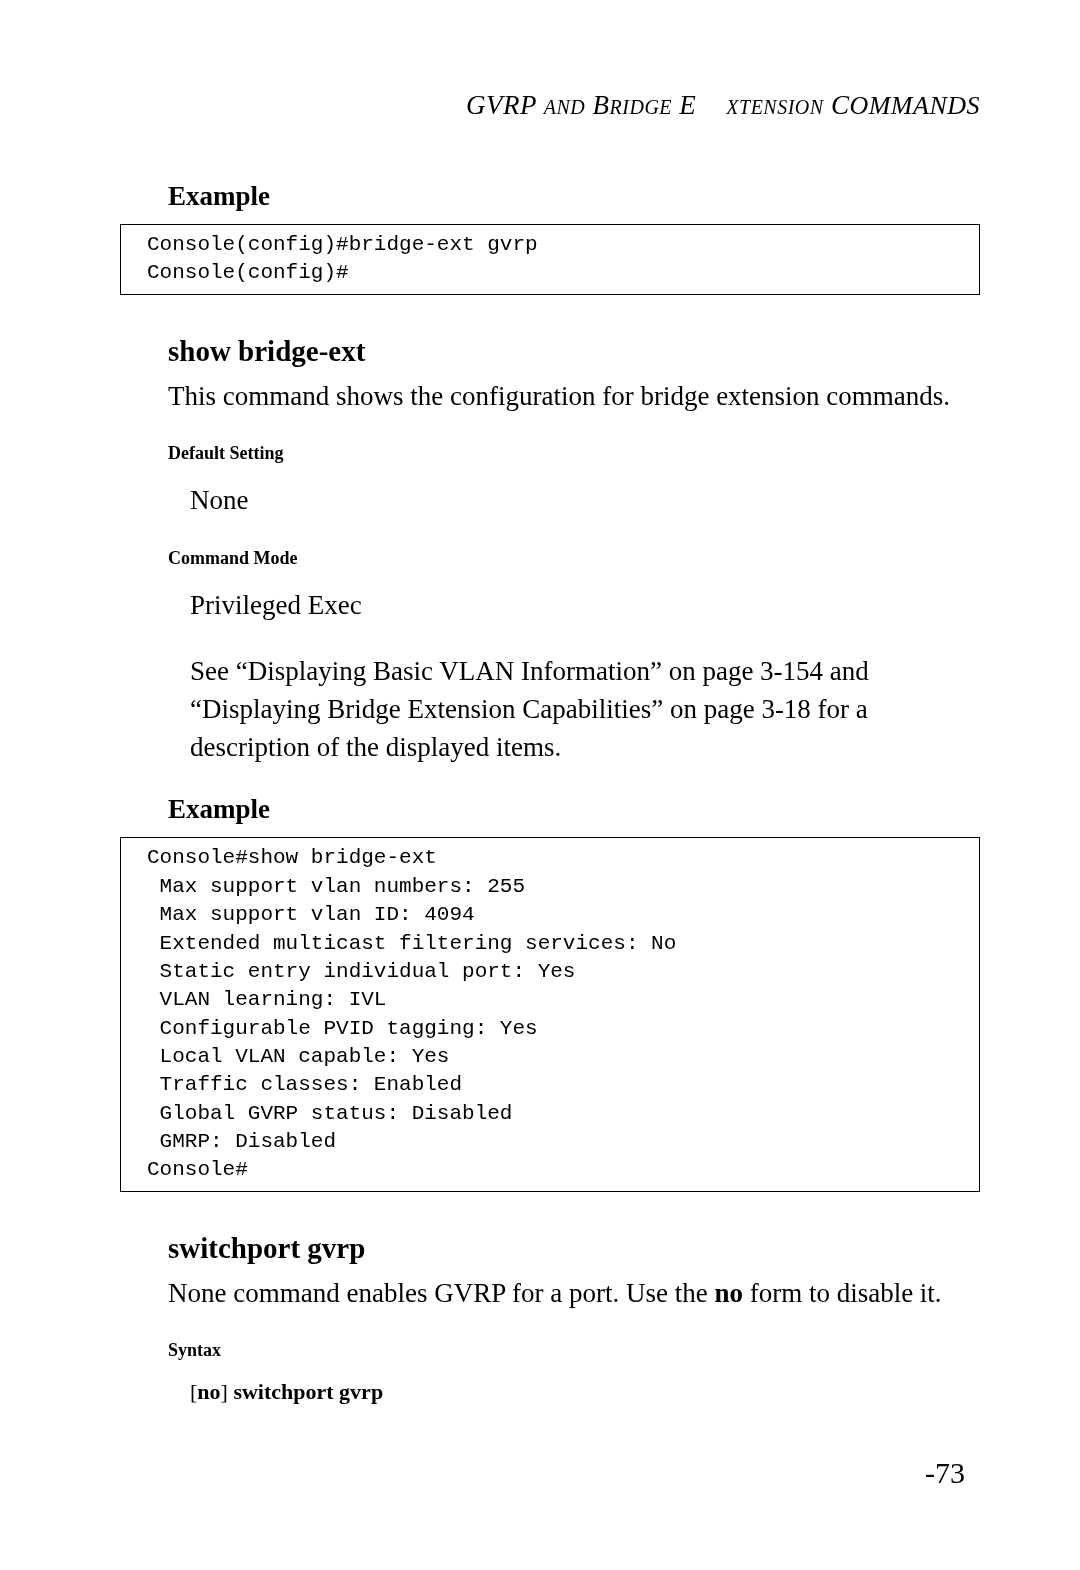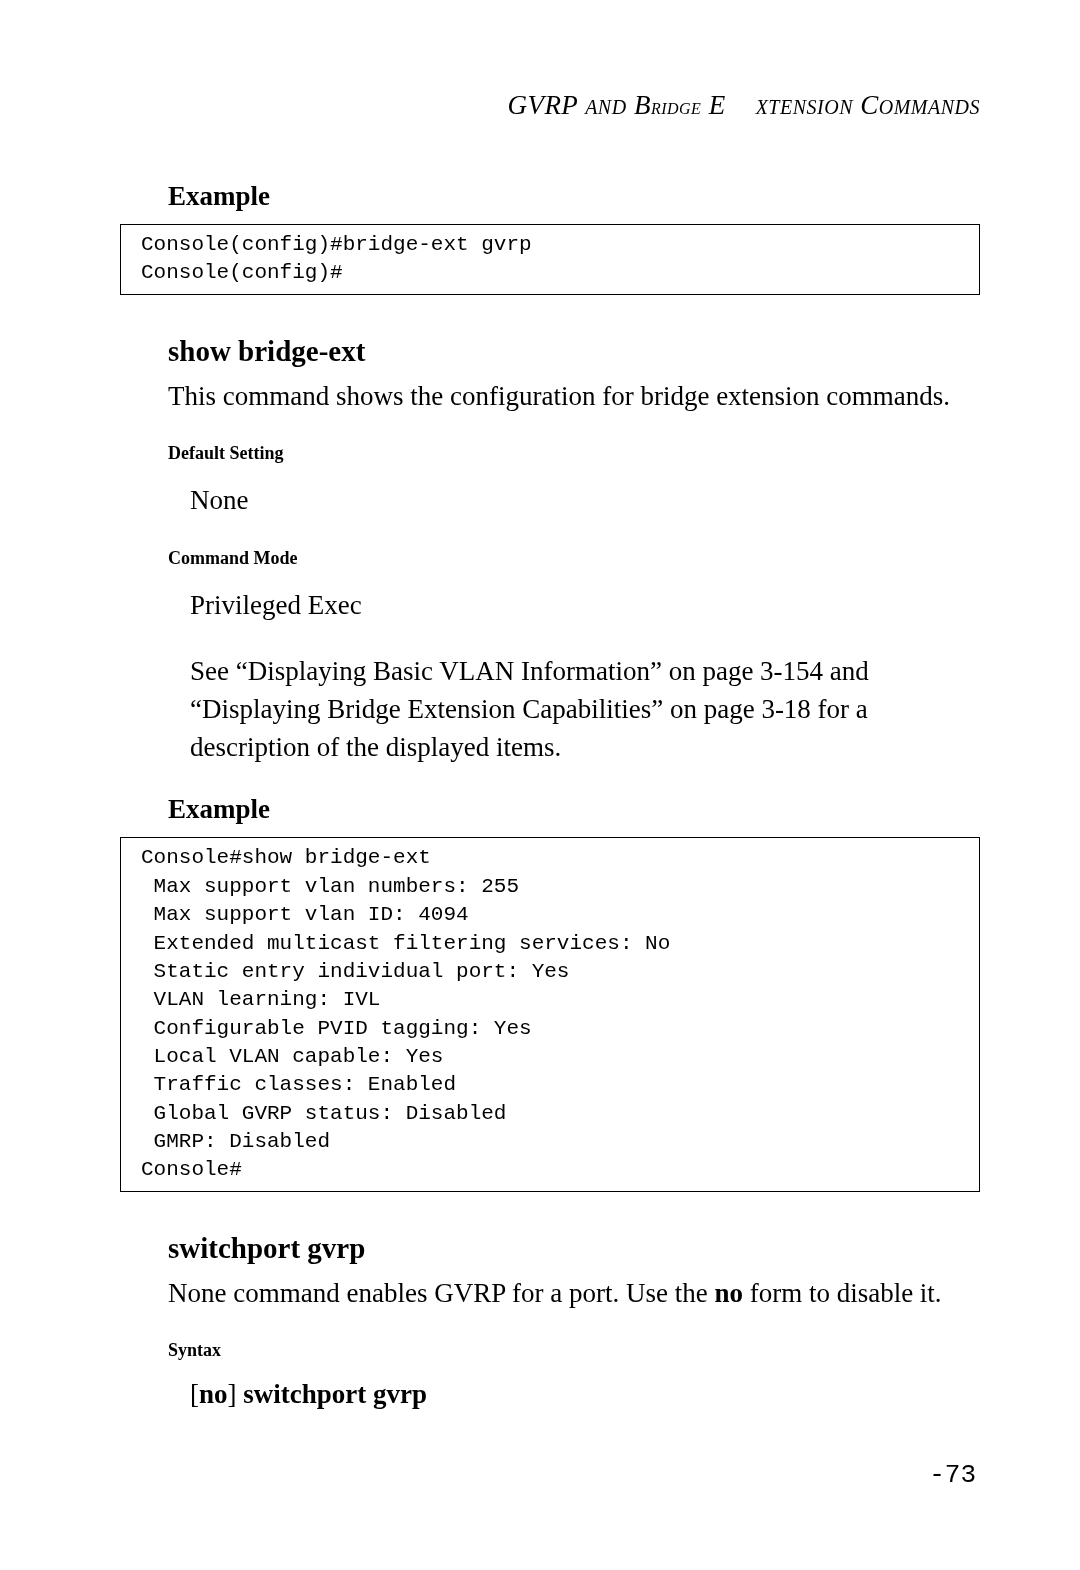--- a/index.html
+++ b/index.html
@@ -35,21 +35,21 @@
     .section-heading {
       font-weight: bold;
       font-size: 27px;
       margin-bottom: 10px;
       margin-top: 0;
     }
     .code-box {
       border: 1px solid #000;
       font-family: 'Courier New', monospace;
       font-size: 21px;
-      padding: 6px 20px;
+      padding: 6px 26px;
       margin-left: -48px;
       margin-bottom: 40px;
       margin-top: 12px;
       line-height: 1.35;
       white-space: pre;
     }
     .cmd-title {
       font-weight: bold;
       font-size: 29px;
       margin-bottom: 10px;
@@ -64,45 +64,44 @@
       font-size: 18px;
       margin-bottom: 18px;
     }
     .field-value {
       font-size: 27px;
       margin-left: 22px;
       margin-bottom: 28px;
       line-height: 1.4;
     }
     .syntax-line {
-      font-size: 27px;
+      font-size: 22px;
       margin-left: 22px;
       margin-bottom: 28px;
     }
     .syntax-line .bold {
       font-weight: bold;
     }
     .page-number {
       position: absolute;
       bottom: 80px;
-      right: 104px;
-      font-size: 26px;
-      font-family: Liberation Mono, monospace;
+      right: 115px;
+      font-size: 30px;
     }
     .body-text .bold {
       font-weight: bold;
     }
   </style>
 </head>
 <body>
 
 <div class="page">
 
   <div class="running-header">
-    <span class="caps">GVRP <span style="font-variant:normal;font-style:italic;font-size:20px;">AND</span> B<span style="font-variant:normal;font-size:16px;">RIDGE</span> E<span style="font-variant:normal;font-style:italic;font-size:20px;margin-left:30px;">XTENSION</span> C<span style="font-variant:normal;font-style:italic;font-size:20px;">OMMANDS</span></span>
+    <span class="caps">GVRP <span style="font-variant:normal;font-style:italic;font-size:20px;">AND</span> B<span style="font-variant:normal;font-size:20px;">RIDGE</span> E<span style="font-variant:normal;font-style:italic;font-size:20px;margin-left:30px;">XTENSION</span> C<span style="font-variant:normal;font-style:italic;font-size:26px;">OMMANDS</span></span>
   </div>
 
   <div class="content">
 
     <div class="section-heading">Example</div>
     <div class="code-box">Console(config)#bridge-ext gvrp
 Console(config)#</div>
 
     <div class="cmd-title">show bridge-ext</div>
     <div class="body-text">This command shows the configuration for bridge extension commands.</div>

